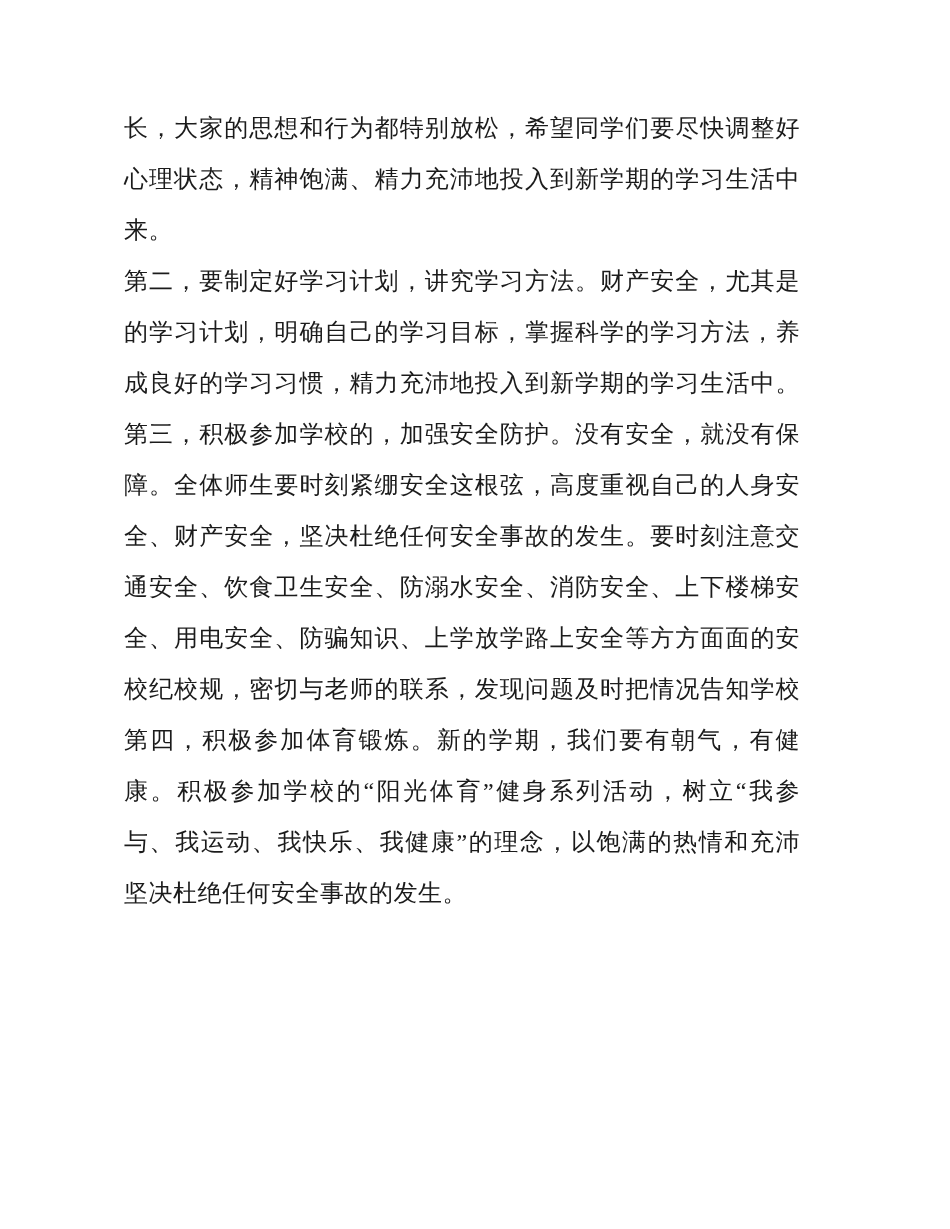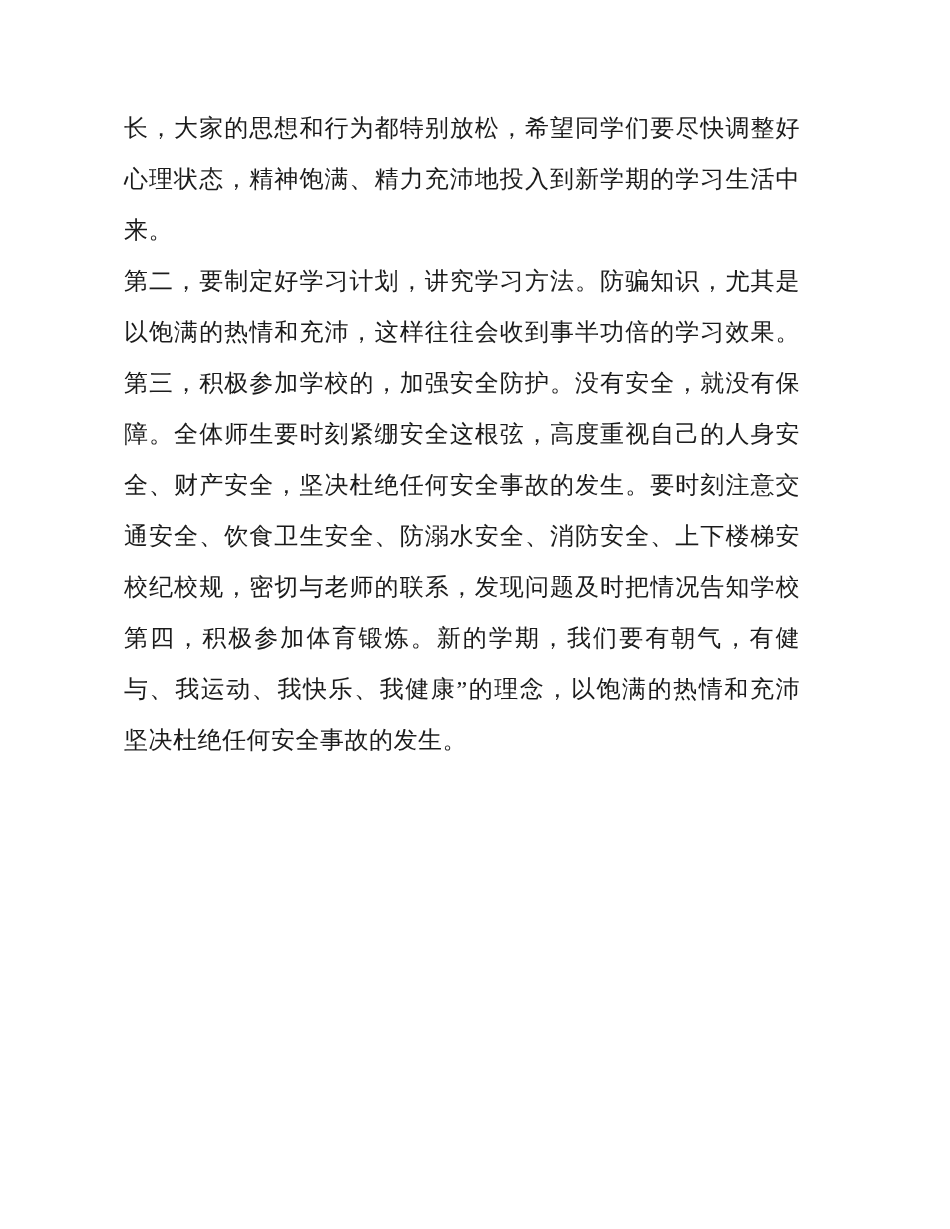--- a/index.html
+++ b/index.html
@@ -36,24 +36,27 @@
   }
 </style>
 </head>
 <body style="background: rgb(255, 255, 255);">
 
 <div class="page" style="background: rgb(255, 255, 255);">
   <div class="text-block" style="color: rgb(27, 27, 27);">
     <div class="line">长，大家的思想和行为都特别放松，希望同学们要尽快调整好</div>
     <div class="line">心理状态，精神饱满、精力充沛地投入到新学期的学习生活中</div>
     <div class="line short">来。</div>
-    <div class="line">第二，要制定好学习计划，讲究学习方法。防骗知识，尤其是</div>
-    <div class="line">以饱满的热情和充沛，这样往往会收到事半功倍的学习效果。</div>
+    <div class="line">第二，要制定好学习计划，讲究学习方法。财产安全，尤其是</div>
+    <div class="line">的学习计划，明确自己的学习目标，掌握科学的学习方法，养</div>
+    <div class="line">成良好的学习习惯，精力充沛地投入到新学期的学习生活中。</div>
     <div class="line">第三，积极参加学校的，加强安全防护。没有安全，就没有保</div>
     <div class="line">障。全体师生要时刻紧绷安全这根弦，高度重视自己的人身安</div>
     <div class="line">全、财产安全，坚决杜绝任何安全事故的发生。要时刻注意交</div>
     <div class="line">通安全、饮食卫生安全、防溺水安全、消防安全、上下楼梯安</div>
+    <div class="line">全、用电安全、防骗知识、上学放学路上安全等方方面面的安</div>
     <div class="line">校纪校规，密切与老师的联系，发现问题及时把情况告知学校</div>
     <div class="line">第四，积极参加体育锻炼。新的学期，我们要有朝气，有健</div>
+    <div class="line">康。积极参加学校的“阳光体育”健身系列活动，树立“我参</div>
     <div class="line">与、我运动、我快乐、我健康”的理念，以饱满的热情和充沛</div>
     <div class="line short">坚决杜绝任何安全事故的发生。</div>
   </div>
 </div>
 
 </body></html>

